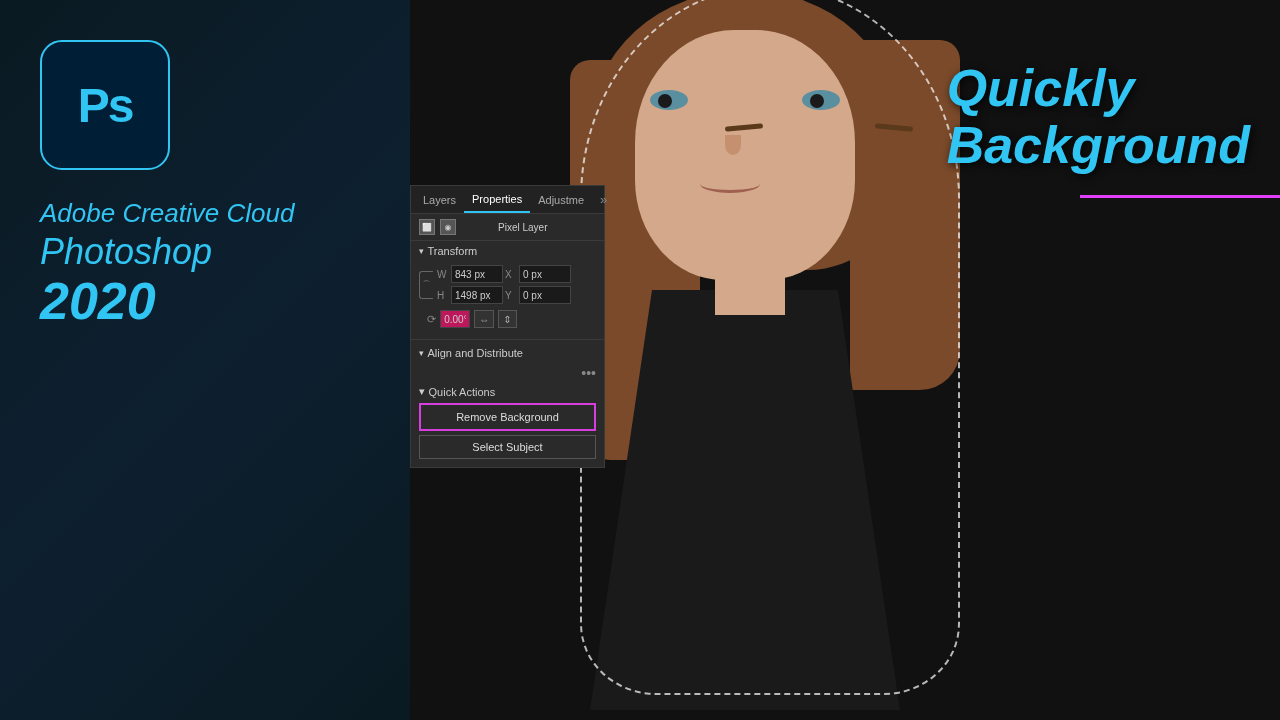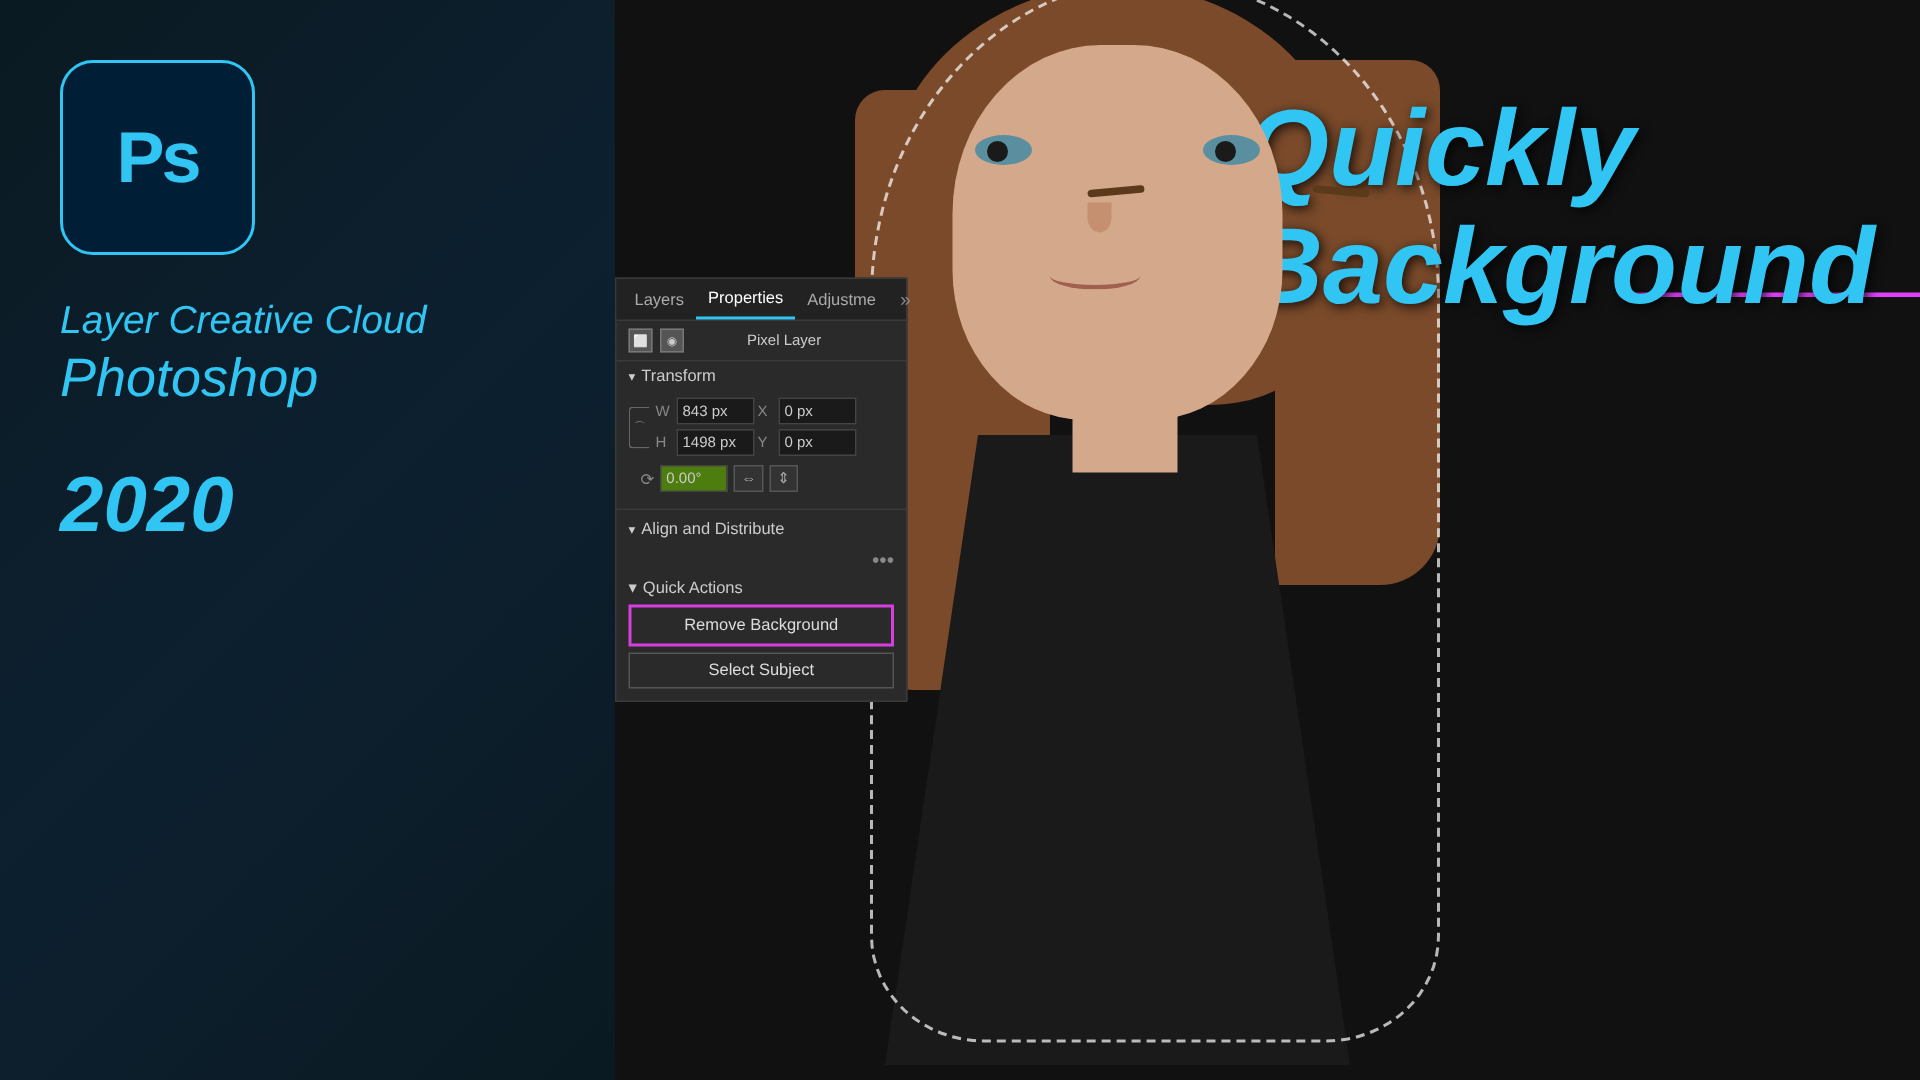--- a/index.html
+++ b/index.html
@@ -60,21 +60,20 @@
       font-weight: 400;
       line-height: 1.05;
       font-style: italic;
     }
 
     .product-year {
       font-size: 52px;
       color: #31c5f4;
       font-weight: 700;
       font-style: italic;
-      margin-top: 36px;
     }
 
     
     .photo-area {
       position: absolute;
       right: 0;
       top: 0;
       width: 870px;
       height: 720px;
       background: #1a1a1a;
@@ -266,21 +265,21 @@
 
     
     .title-overlay {
       position: absolute;
       top: 60px;
       right: 30px;
       text-align: left;
     }
 
     .title-line {
-      font-size: 72px;
+      font-size: 52px;
       font-weight: 900;
       color: #31c5f4;
       font-style: italic;
       line-height: 1.1;
       text-shadow: 2px 2px 8px rgba(0,0,0,0.8);
       display: block;
     }
 
     
     .panel {
@@ -409,26 +408,26 @@
     }
 
     .transform-controls {
       display: flex;
       align-items: center;
       gap: 4px;
       padding: 2px 8px;
     }
 
     .angle-field {
-      background: #4d7c0f;
+      background: #be185d;
       border: 1px solid #444;
       color: #ccc;
       font-size: 10px;
       padding: 2px 3px;
-      width: 45px;
+      width: 30px;
       height: 18px;
     }
 
     .ctrl-btn {
       background: #333;
       border: 1px solid #555;
       color: #aaa;
       font-size: 9px;
       padding: 1px 4px;
       cursor: pointer;
@@ -516,21 +515,21 @@
     }
 
   </style>
 </head>
 <body>
 
 <div class="left-section">
   <div class="ps-logo">
     <span class="ps-logo-text">Ps</span>
   </div>
-  <span class="brand-label">Layer Creative Cloud</span>
+  <span class="brand-label">Adobe Creative Cloud</span>
   <span class="product-name">Photoshop</span>
   <span class="product-year">2020</span>
 </div>
 
 <div class="photo-area">
   <div class="photo-bg"></div>
 
   <div class="person-container">
     <div class="person-body">
       <div class="hair"></div>

